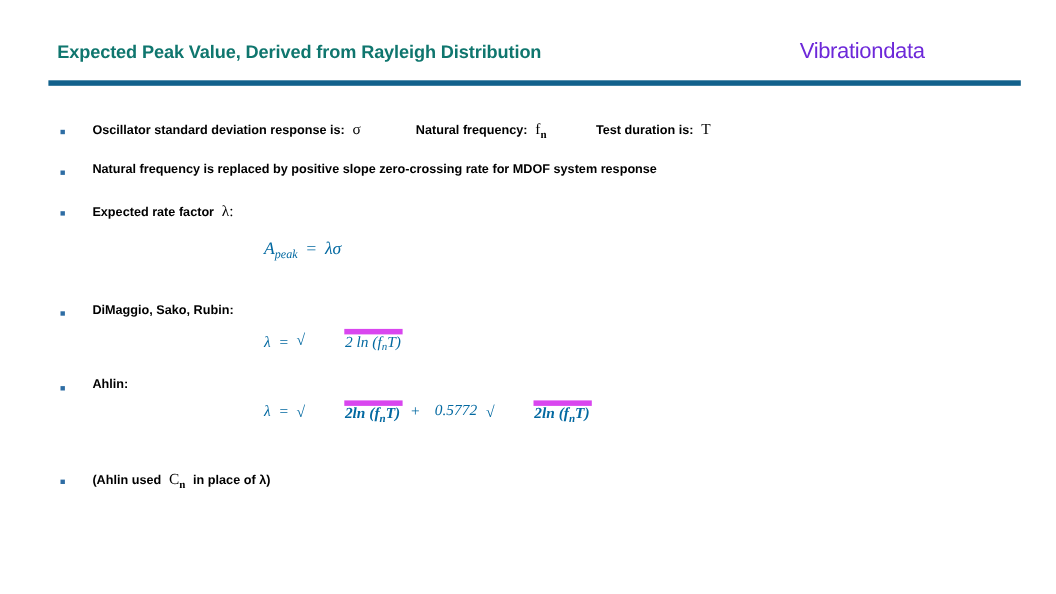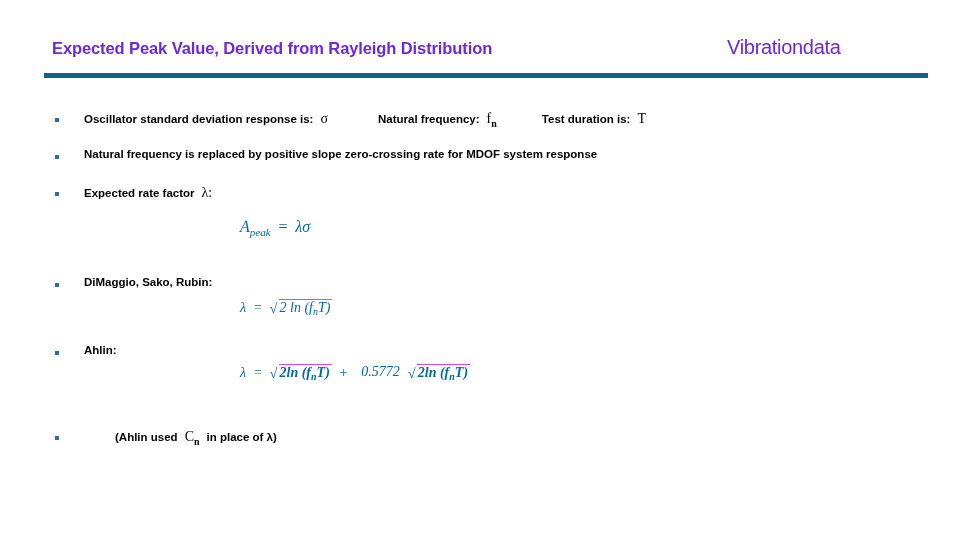--- a/index.html
+++ b/index.html
@@ -23,21 +23,21 @@
     background: #ffffff;
   }
 
   
   .slide-title {
     position: absolute;
     left: 52px;
     top: 39px;
     font-size: 16.5px;
     font-weight: bold;
-    color: #6d28d9;
+    color: #0f766e;
     letter-spacing: -0.1px;
     white-space: nowrap;
   }
 
   .brand-logo {
     position: absolute;
     left: 727px;
     top: 36px;
     font-size: 20px;
     font-weight: normal;
@@ -123,22 +123,23 @@
   .rad > .radsign {
     position: absolute;
     left: 0;
     top: 50%;
     transform: translateY(-50%);
     font-size: 1.02em;
     line-height: 1;
   }
   .rad > .radbody {
     display: inline-block;
-    border-top: 1px solid #d946ef;
+    border-top: 5px solid #d946ef;
     padding: 0 2px 0 1px;
+    margin-left: 34px;
   }
 
   .eq-dimaggio {
     left: 240px;
     top: 299px;
     font-size: 14px;
   }
   .eq-dimaggio .sub {
     font-size: 10px;
     vertical-align: -0.32em;
@@ -215,18 +216,18 @@
     <span class="bullet-marker"></span>
     <span class="bullet-text bold">Ahlin:</span>
   </div>
 
   <div class="eq eq-ahlin"><span class="inline-mid">λ</span><span class="gap-sm inline-mid"></span><span class="inline-mid">=</span><span class="gap-sm inline-mid"></span><span class="rad inline-mid"><span class="radsign">√</span><span class="radbody"><span class="bold-m">2ln (f</span><span class="sub">n</span><span class="bold-m">T)</span></span></span><span class="gap-sm inline-mid"></span><span class="inline-mid">+</span><span class="gap-sm inline-mid"></span><span class="frac">
         <span class="num">0.5772</span>
         <span class="bar"></span>
         <span class="den"><span class="rad"><span class="radsign">√</span><span class="radbody"><span class="bold-m">2ln (f</span><span class="sub">n</span><span class="bold-m">T)</span></span></span></span>
       </span></div>
 
-  <div class="bullet-row" style="top:428px;gap:31px;">
+  <div class="bullet-row" style="top:428px;">
     <span class="bullet-marker"></span>
     <span class="bullet-text bold"><span>(Ahlin used</span><span class="gap-sm"></span><span class="mser">C</span><span class="mser-sub">n</span><span class="gap-sm"></span><span>in place of λ)</span></span>
   </div>
 
 </div>
 
 </body></html>

